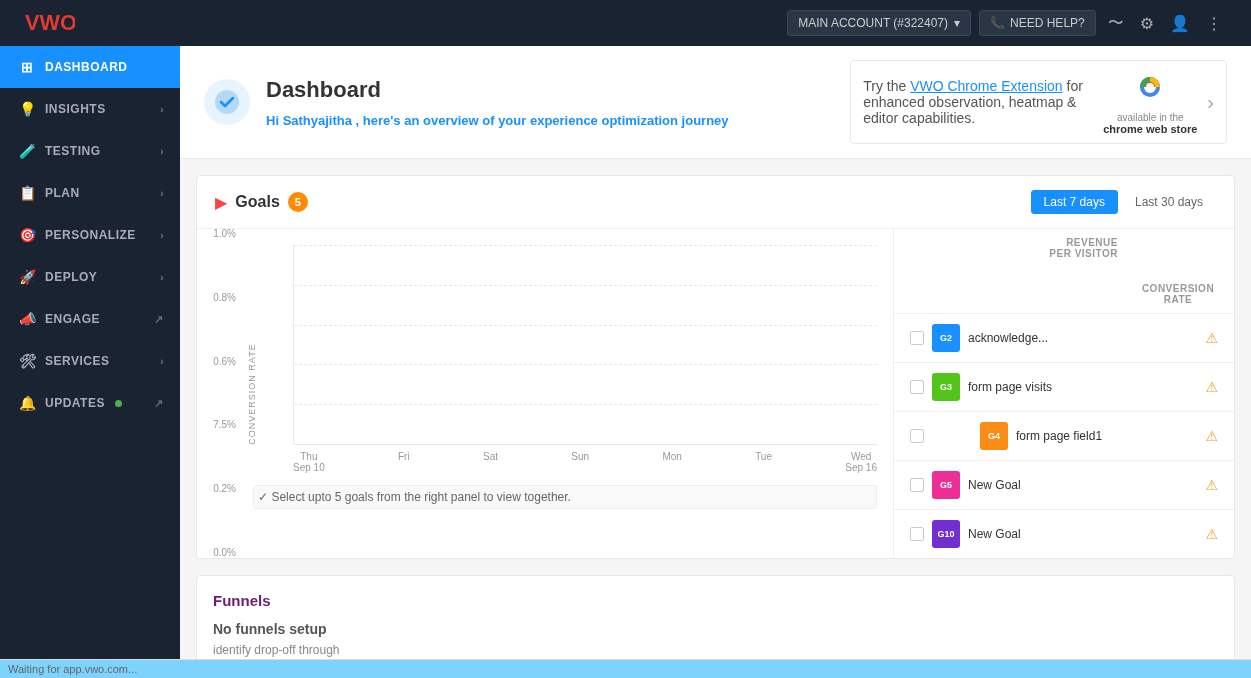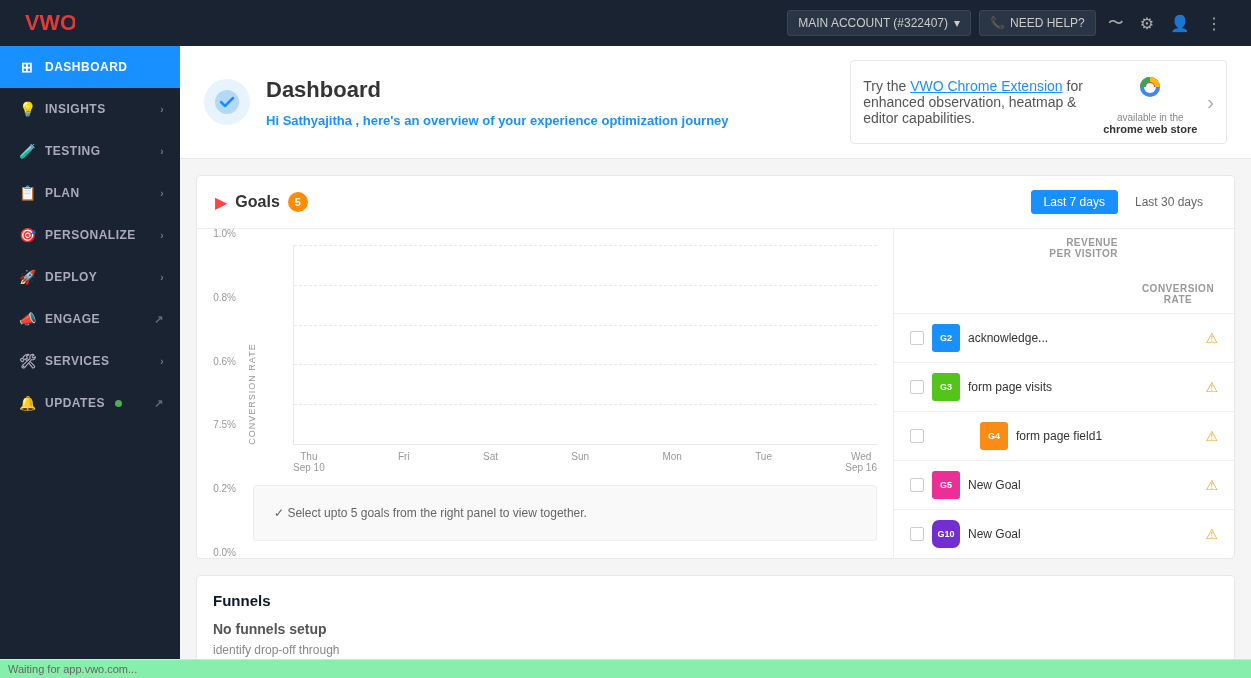--- a/index.html
+++ b/index.html
@@ -118,21 +118,21 @@
     .y-ticks { position: absolute; left: 4px; top: 0; height: 100%; display: flex; flex-direction: column; justify-content: space-between; }
     .y-tick { font-size: 10px; color: #999; text-align: right; width: 35px; line-height: 1; }
     .chart-plot { margin-left: 40px; position: relative; height: 200px; border-left: 1px solid #e8e8e8; border-bottom: 1px solid #e8e8e8; }
     .chart-plot-line {
       position: absolute; left: 0; right: 0; border-top: 1px dashed #e8e8e8;
     }
     .x-axis { display: flex; justify-content: space-between; margin-left: 40px; padding-top: 6px; }
     .x-tick { font-size: 10px; color: #999; text-align: center; }
     .select-hint {
       background: #f9f9f9; border: 1px solid #eee; border-radius: 3px;
-      padding: 20px; margin-top: 12px; margin-left: 40px; font-size: 12px; color: #666;
+      padding: 4px; margin-top: 12px; margin-left: 40px; font-size: 12px; color: #666;
       display: flex; gap: 6px;
     }
 
     
     .goals-list { width: 340px; padding: 0; }
     .goals-list-header {
       display: flex; justify-content: flex-end; padding: 8px 16px; font-size: 10px; font-weight: 700;
       color: #999; text-transform: uppercase; letter-spacing: 0.5px; gap: 20px;
     }
     .goal-row {
@@ -144,36 +144,36 @@
       width: 28px; height: 28px; border-radius: 3px; display: flex; align-items: center; justify-content: center;
       font-size: 9px; font-weight: 700; color: #fff; flex-shrink: 0;
     }
     .goal-name { flex: 1; font-size: 12px; color: #333; }
     .goal-warn { color: #f0a020; font-size: 14px; }
 
     
     .funnels-section {
       background: #fff; margin: 0 16px 16px; border-radius: 4px; border: 1px solid #e8e8e8; padding: 16px;
     }
-    .funnels-title { font-size: 15px; font-weight: 600; color: #0f172a; margin-bottom: 12px; }
+    .funnels-title { font-size: 15px; font-weight: 600; color: #701a75; margin-bottom: 12px; }
     .no-funnels { font-size: 14px; font-weight: 600; color: #555; margin-bottom: 6px; }
     .funnels-desc { font-size: 12px; color: #888; }
 
     
     .status-bar {
-      background: #86efac; border-top: 1px solid #ddd; padding: 3px 8px; font-size: 11px; color: #666;
+      background: #7dd3fc; border-top: 1px solid #ddd; padding: 3px 8px; font-size: 11px; color: #666;
       flex-shrink: 0;
     }
 
     
     .tag-blue { background: #1890ff; }
     .tag-green { background: #52c41a; }
     .tag-orange { background: #fa8c16; margin-left: 48px; }
     .tag-pink { background: #eb2f96; }
-    .tag-purple { background: #722ed1; border-radius: 7px; }
+    .tag-purple { background: #722ed1; }
   </style>
 </head>
 <body>
 
 <div class="top-header">
   <div class="vwo-logo">
     <svg width="50" height="28" viewBox="0 0 60 28">
       <text x="0" y="22" font-size="26" font-weight="900" fill="#e53935" font-family="Arial, sans-serif">VWO</text>
     </svg>
   </div>

